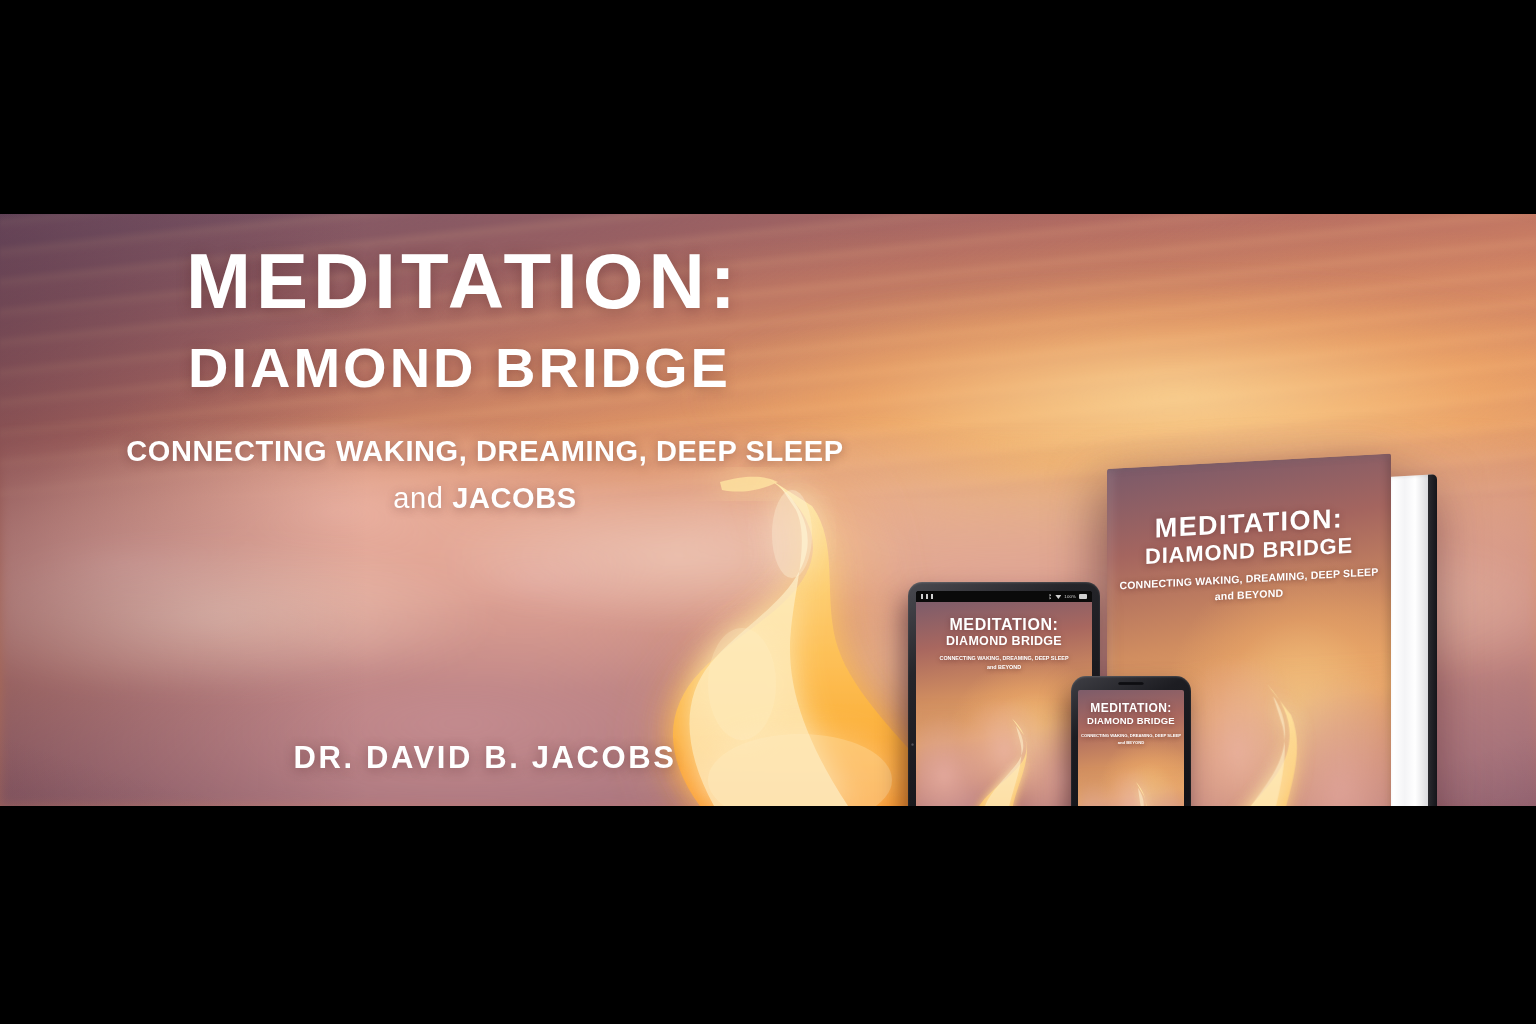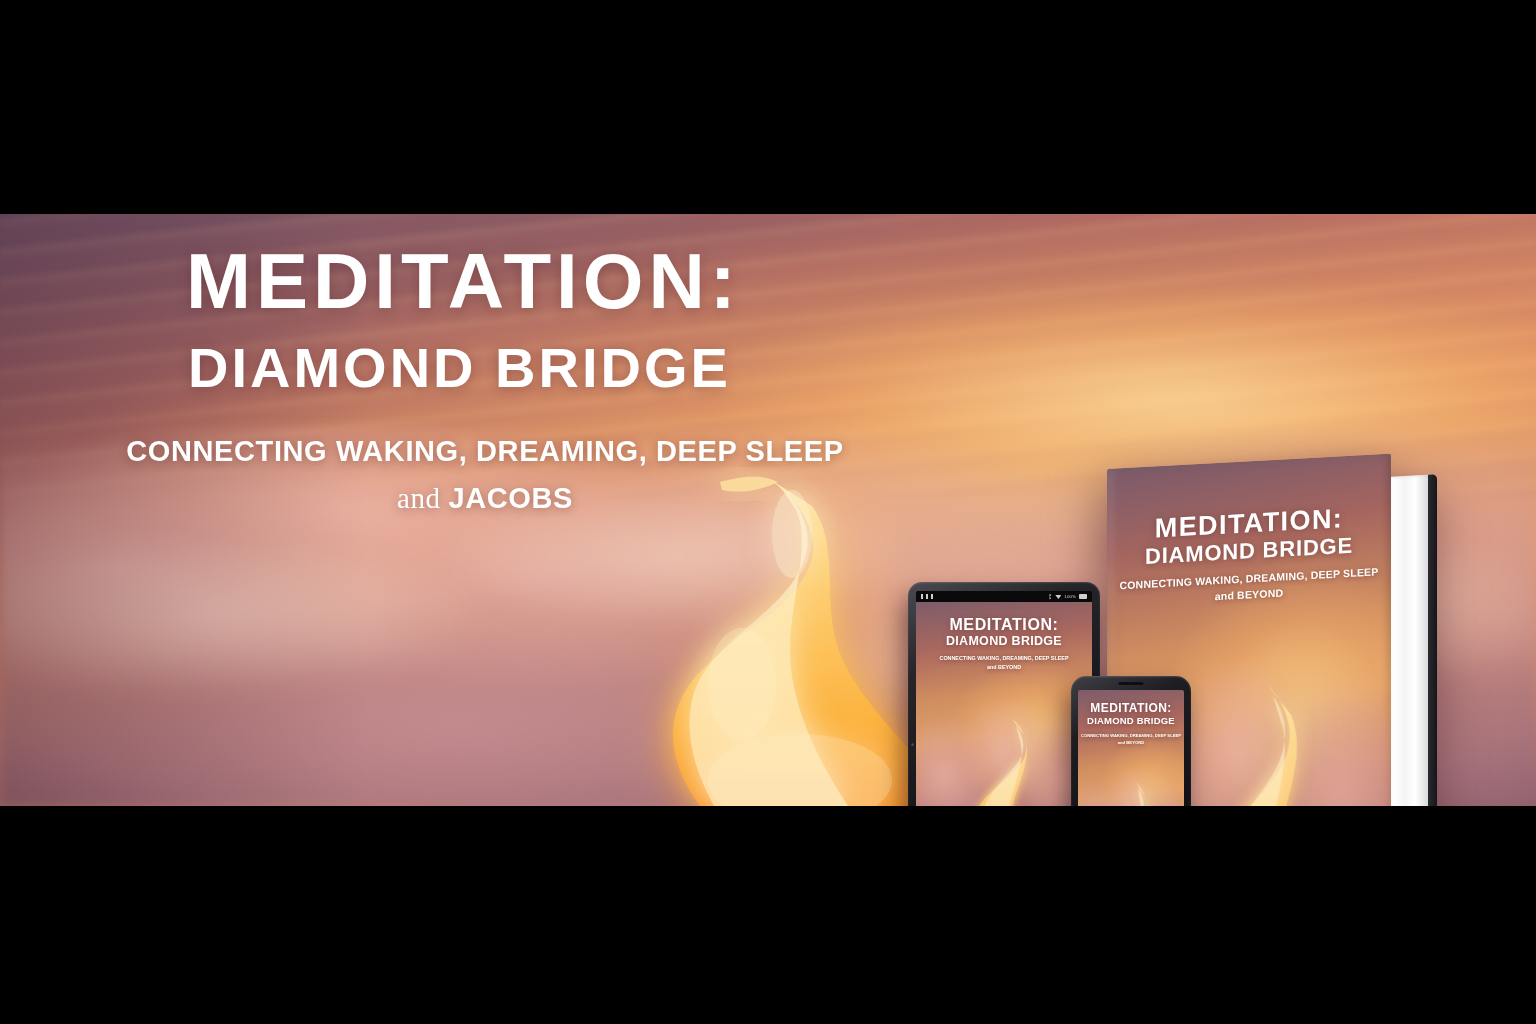--- a/index.html
+++ b/index.html
@@ -93,21 +93,21 @@
     position:absolute; left:188px; top:126px;
     font-size:56px; font-weight:700; letter-spacing:3px; color:#fff; line-height:1;
     text-shadow:0 2px 12px rgba(90,40,40,.38);
   }
   .tagline {
     position:absolute; left:120px; top:218px; width:730px; text-align:center;
     font-size:29px; font-weight:600; letter-spacing:.6px; color:#fff; line-height:1.35;
     text-shadow:0 2px 10px rgba(90,40,40,.42);
   }
   .tagline .beyond-line { display:block; margin-top:8px; font-weight:600; }
-  .tagline .beyond-line .and { font-weight:400;font-family:Liberation Serif, serif; }
+  .tagline .beyond-line .and { font-weight:400; }
 
   .author {
     position:absolute; left:120px; top:526px; width:730px; text-align:center;
     font-size:31px; font-weight:600; letter-spacing:2.6px; color:#fff;
     text-shadow:0 2px 12px rgba(80,35,40,.45);
   }
 
   
   .book { position:absolute; left:1107px; top:255px; width:330px; height:540px; z-index:40;
           filter:drop-shadow(-6px 18px 26px rgba(60,20,30,.55)); }
@@ -270,20 +270,21 @@
 
     <div class="copy">
       <div class="title-main">MEDITATION:</div>
       <div class="title-sub">DIAMOND BRIDGE</div>
 
       <div class="tagline">
         <span>CONNECTING WAKING, DREAMING, DEEP SLEEP</span>
         <span class="beyond-line"><span class="and">and </span><span>JACOBS</span></span>
       </div>
 
+      <div class="author">DR. DAVID B. JACOBS</div>
     </div>
 
     <div class="tablet">
       <div class="t-camera"></div>
       <div class="t-screen">
 
         <div class="t-statusbar">
           <span class="sb-left">
             <span class="sb-dot"></span>
             <span class="sb-dot"></span>

